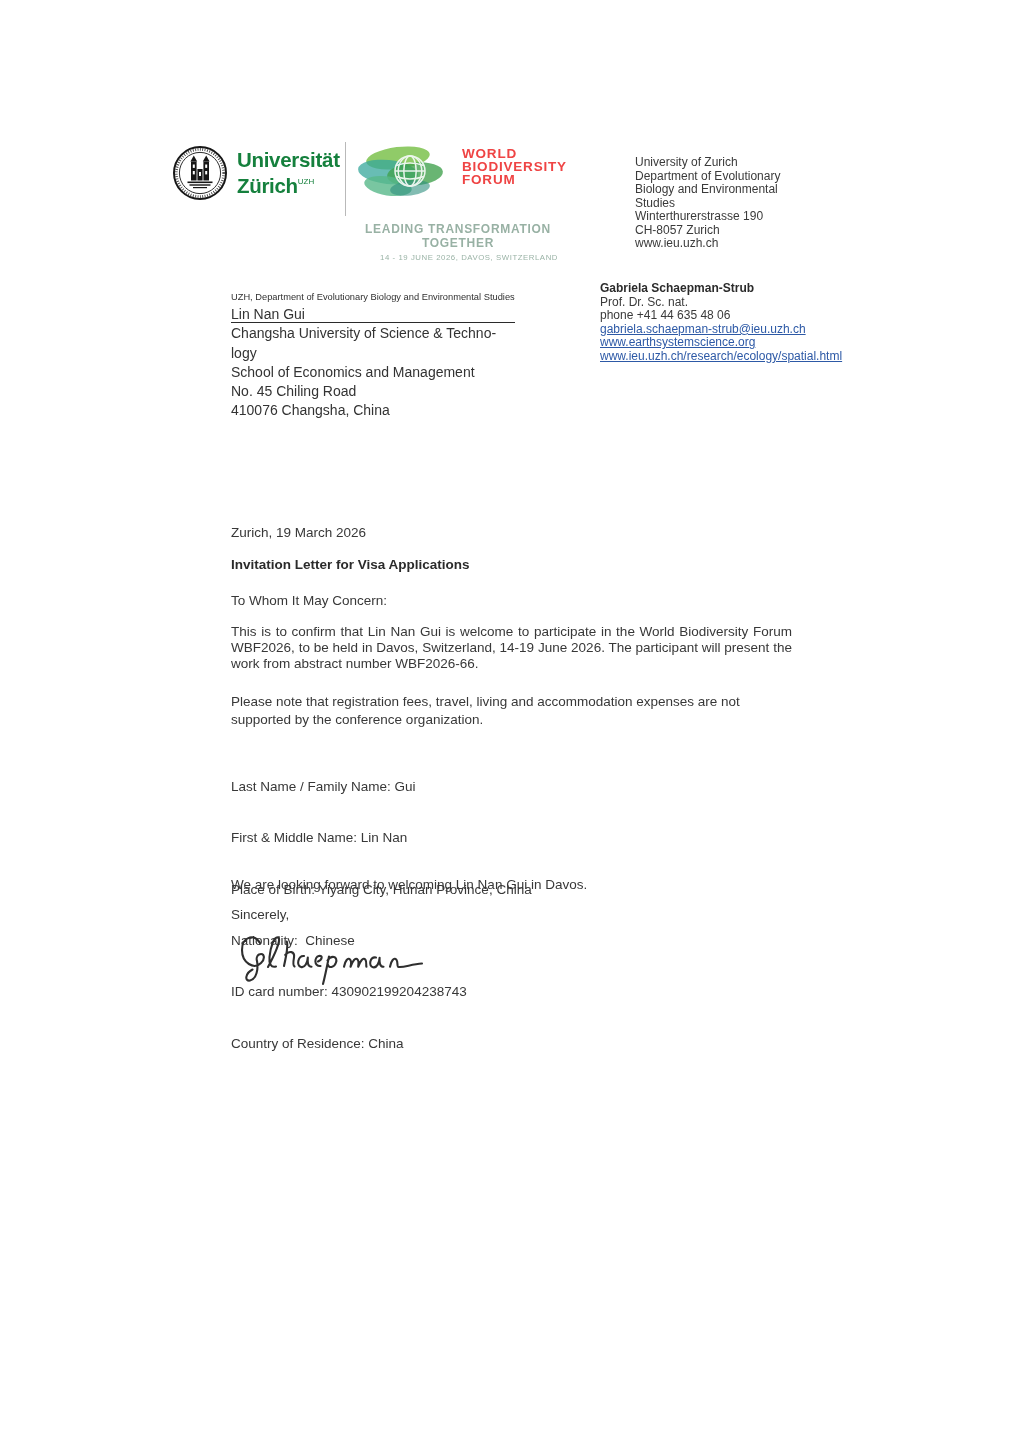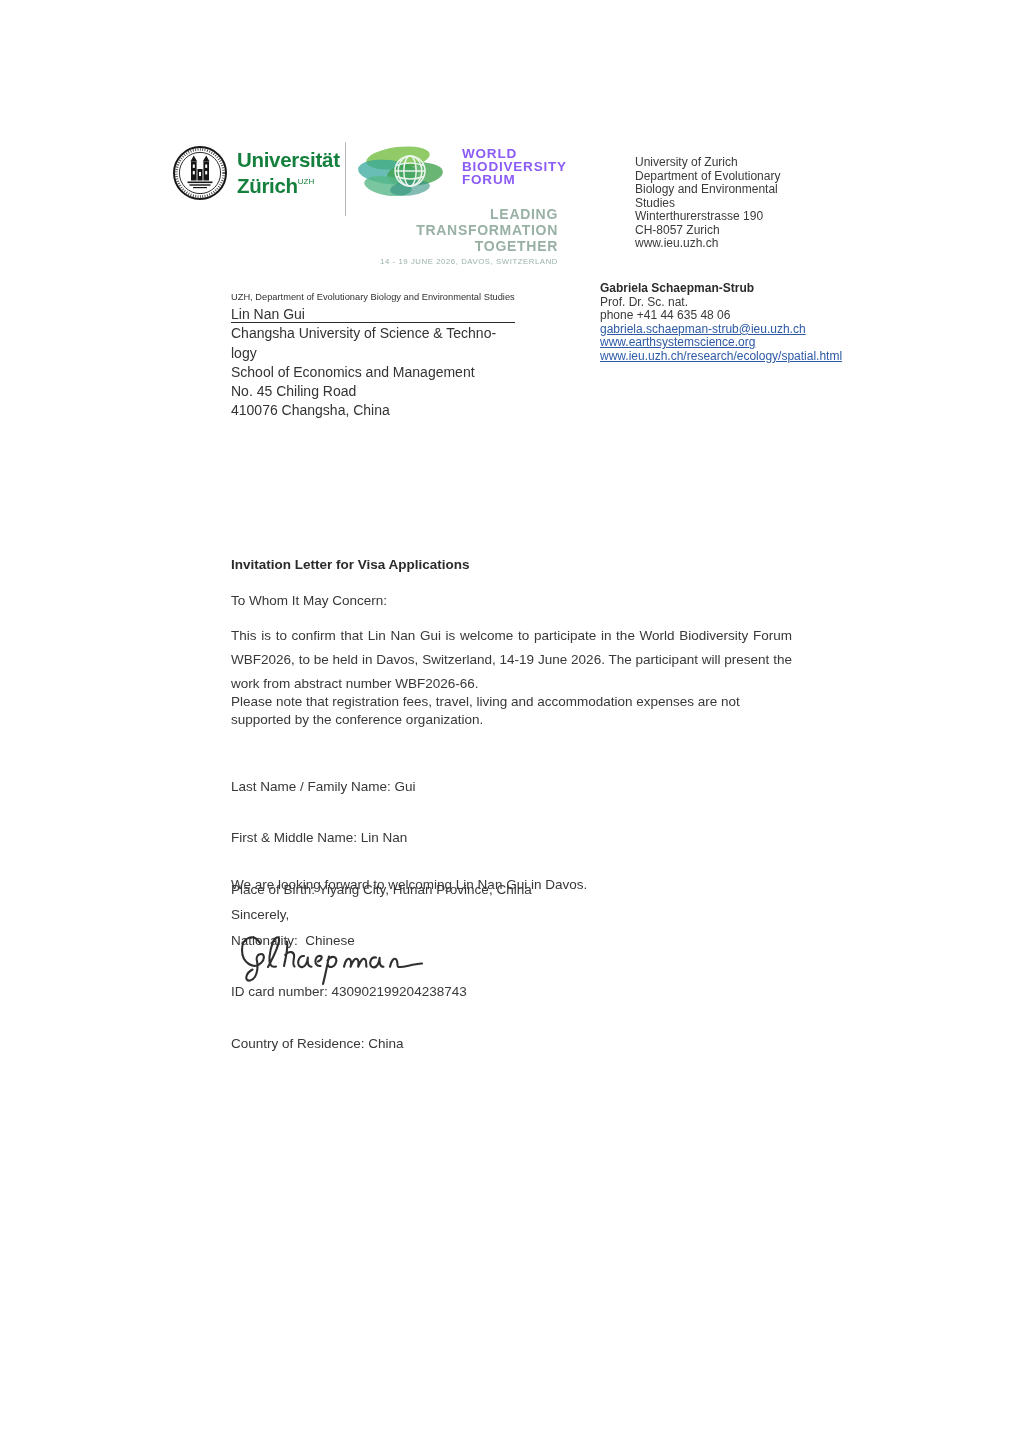--- a/index.html
+++ b/index.html
@@ -29,26 +29,26 @@
   .logo-divider {
     position: absolute; left: 345px; top: 142px;
     width: 1px; height: 74px; background: #b9b9b9;
   }
 
   .wbf-logo { position: absolute; left: 358px; top: 142px; width: 202px; }
   .wbf-top { display: flex; }
   .wbf-leaves { width: 100px; height: 58px; flex: 0 0 auto; }
   .wbf-title {
     padding-top: 5px; margin-left: 4px;
-    color: #8b5cf6; font-weight: bold;
+    color: #ef4444; font-weight: bold;
     font-size: 13.5px; line-height: 13.2px; letter-spacing: 0.8px;
   }
   .wbf-tagline {
-    margin-top: 2px; text-align: right; padding-right: 2px;
-    color: #98b1a4; font-size: 14px; letter-spacing: 0.7px; font-weight: bold;
+    margin-top: 18px; text-align: center; padding-right: 2px;
+    color: #98b1a4; font-size: 12px; letter-spacing: 0.7px; font-weight: bold;
   }
   .wbf-dates {
     margin-top: 3px; text-align: right; padding-right: 2px;
     color: #9ab3a6; font-size: 7.8px; letter-spacing: 0.55px;
   }
 
   .uni-address {
     position: absolute; left: 635px; top: 156px;
     font-size: 12px; line-height: 13.5px; color: #3a3a3a;
   }
@@ -70,21 +70,21 @@
   .contact .c-name { font-weight: bold; color: #2b2b2b; }
   .contact a {
     display: block; color: #2d59a6; text-decoration: underline; cursor: pointer;
   }
 
   
   .body-block { position: absolute; left: 231px; width: 561px; font-size: 13.5px; color: #383838; }
   .dateline   { top: 525px; }
   .subject    { top: 557px; font-weight: bold; color: #2b2b2b; }
   .salutation { top: 593px; }
-  .para1      { top: 624px; line-height: 24px; text-align: justify; }
+  .para1      { top: 624px; line-height: 16px; text-align: justify; }
   .para2      { top: 693px; line-height: 17.6px; }
   .details    { top: 744px; line-height: 17.1px; white-space: pre-wrap; }
   .closing    { top: 877px; }
   .signoff    { top: 907px; }
   .sig-image  { position: absolute; left: 237px; top: 928px; }
   .sig-block  { top: 988px; line-height: 17.3px; }
 </style>
 </head>
 <body>
 
@@ -174,20 +174,21 @@
 
   <div class="contact">
     <div class="c-name">Gabriela Schaepman-Strub</div>
     <div>Prof. Dr. Sc. nat.</div>
     <div>phone +41 44 635 48 06</div>
     <a>gabriela.schaepman-strub@ieu.uzh.ch</a>
     <a>www.earthsystemscience.org</a>
     <a>www.ieu.uzh.ch/research/ecology/spatial.html</a>
   </div>
 
+  <div class="body-block dateline">Zurich, 19 March 2026</div>
   <div class="body-block subject">Invitation Letter for Visa Applications</div>
   <div class="body-block salutation">To Whom It May Concern:</div>
   <div class="body-block para1">This is to confirm that Lin Nan Gui is welcome to participate in the World Biodiversity Forum WBF2026, to be held in Davos, Switzerland, 14-19 June 2026. The participant will present the work from abstract number WBF2026-66.</div>
   <div class="body-block para2">Please note that registration fees, travel, living and accommodation expenses are not supported by the conference organization.</div>
 
   <div class="body-block details">
     <div>Last Name / Family Name: Gui</div>
     <div>First &amp; Middle Name: Lin Nan</div>
     <div>Place of Birth: Yiyang City, Hunan Province, China</div>
     <div>Nationality:  Chinese</div>

